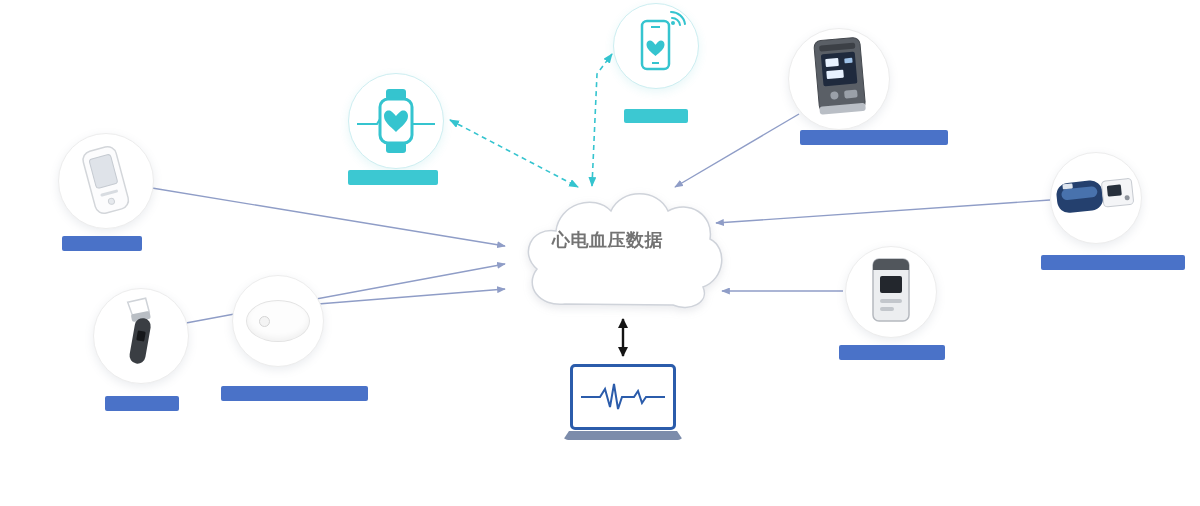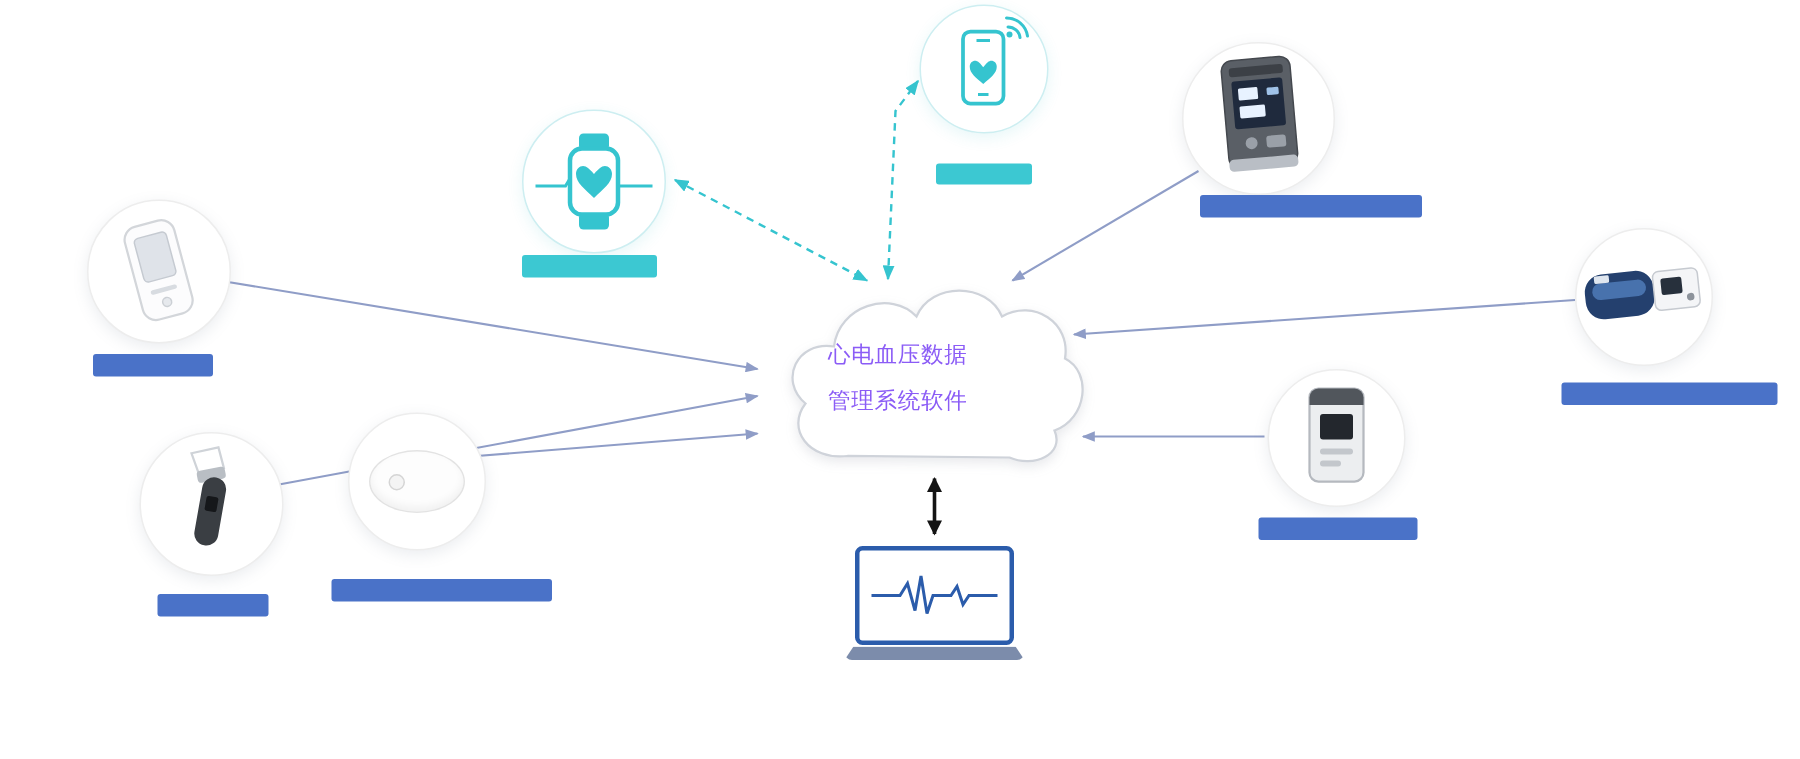--- a/index.html
+++ b/index.html
@@ -5,21 +5,21 @@
   html,body{margin:0;padding:0;background:#ffffff;font-family:"Liberation Sans",sans-serif;}
   .stage{position:relative;width:1200px;height:506px;background:#ffffff;overflow:hidden;}
   .abs{position:absolute;}
   .circle{position:absolute;background:#fff;border:1px solid #ededed;border-radius:50%;
           box-shadow:0 3px 10px rgba(110,125,150,0.14);display:flex;align-items:center;justify-content:center;}
   .circle.teal{border:1px solid #cdeef1;box-shadow:0 3px 10px rgba(60,190,200,0.12);}
   .label{position:absolute;border-radius:2px;}
   .label.blue{background:#4a72c8;}
   .label.teal{background:#3cc8d2;}
   .cloud-wrap{position:absolute;filter:drop-shadow(0 3px 4px rgba(100,110,130,0.15));}
-  .cloud-text{position:absolute;color:#8b5cf6;font-size:15px;font-weight:400;line-height:2.05;letter-spacing:0.5px;white-space:nowrap;}
+  .cloud-text{position:absolute;color:#737373;font-size:18px;font-weight:700;line-height:2.05;letter-spacing:0.5px;white-space:nowrap;}
   .laptop{position:absolute;display:flex;flex-direction:column;align-items:center;}
   .laptop-screen{width:100px;height:60px;border:3px solid #2b5cab;border-radius:5px;background:#fff;display:flex;align-items:center;justify-content:center;}
   .laptop-base{width:120px;height:9px;background:#7c8cab;margin-top:1px;border-radius:2px 2px 5px 5px;
                clip-path:polygon(5% 0,95% 0,100% 100%,0 100%);}
   .oval-patch{width:62px;height:40px;background:#fdfdfd;border:1px solid #e3e3e3;border-radius:50%;
               box-shadow:inset 0 -3px 6px rgba(0,0,0,0.05);position:relative;}
   .oval-patch .btn{position:absolute;left:12px;top:15px;width:9px;height:9px;border:1px solid #d5d5d5;border-radius:50%;background:#f4f4f4;}
 </style>
 </head>
 <body>
@@ -53,21 +53,20 @@
   </svg>
 
   <div class="cloud-wrap" style="left:511px;top:176px;width:212px;height:148px;">
     <svg width="212" height="148" viewBox="0 0 212 148">
       <path d="M54,128 C28,131 13,110 26,93 C8,78 20,51 45,55 C48,28 83,17 100,35
                C110,12 147,12 157,35 C178,23 203,39 199,63 C217,72 214,103 192,111
                C199,127 178,136 162,129 L54,128 Z" fill="#ffffff" stroke="#cfd3da" stroke-width="1.5"></path>
     </svg>
     <div class="cloud-text" style="left:41px;top:46px;">
       <div>心电血压数据</div>
-      <div>管理系统软件</div>
     </div>
   </div>
 
   <div class="laptop" style="left:563px;top:364px;">
     <div class="laptop-screen">
       <svg width="94" height="54" viewBox="0 0 94 54">
         <polyline points="5,27 24,27 29,19 34,37 38,14 42,39 46,27 58,27 62,21 66,33 70,27 89,27" fill="none" stroke="#2b5cab" stroke-width="2"></polyline>
       </svg>
     </div>
     <div class="laptop-base"></div>

